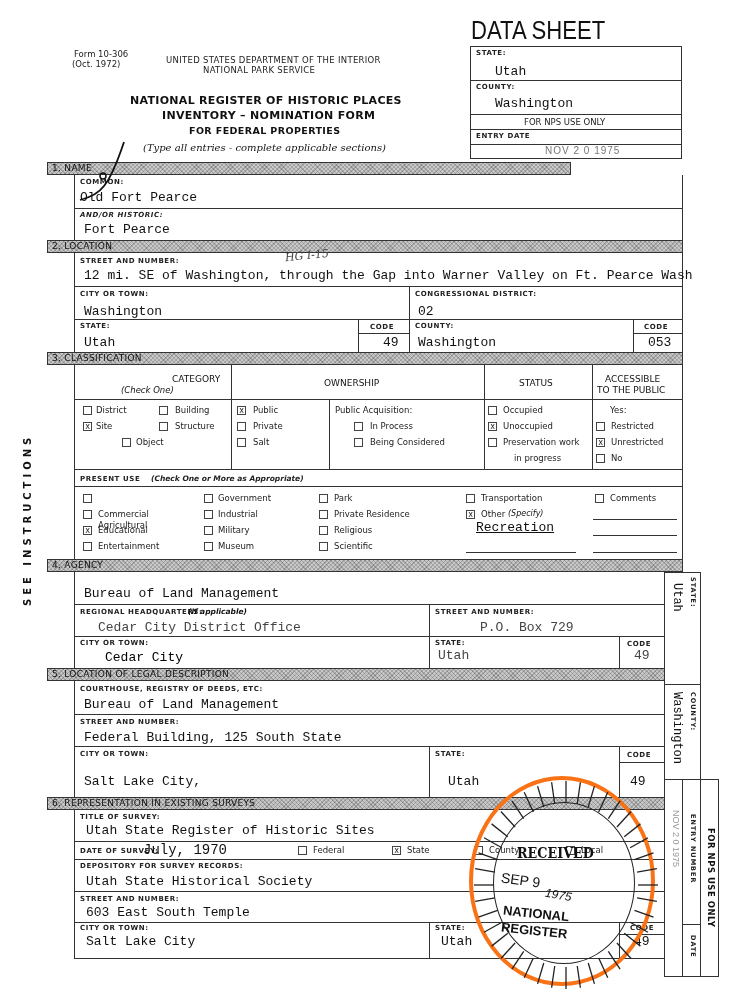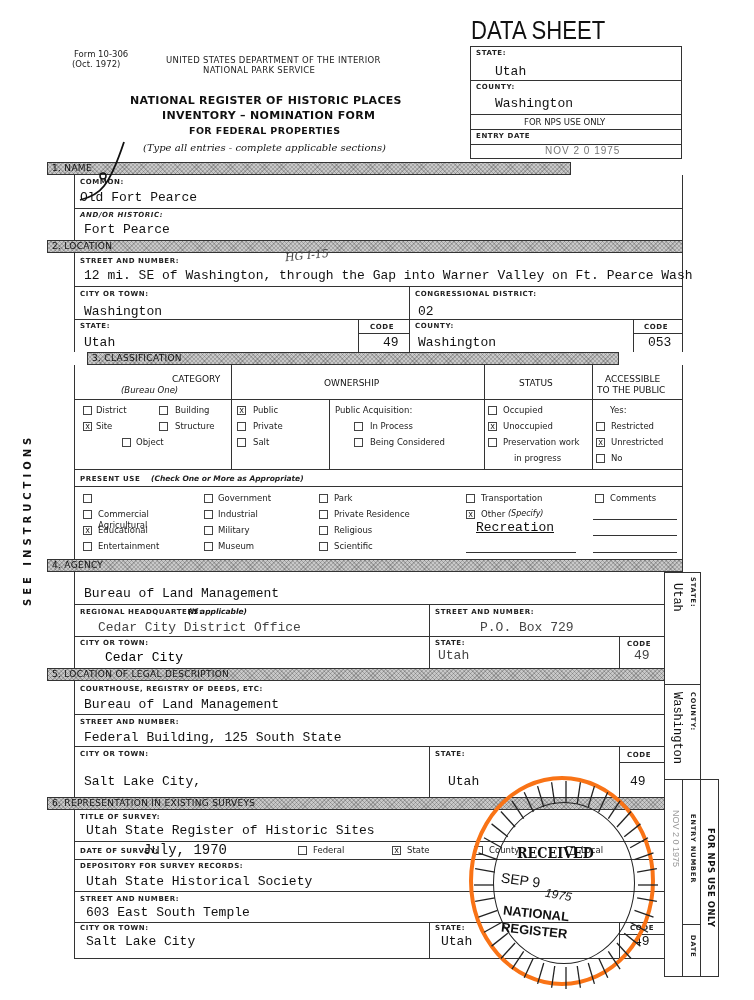--- a/index.html
+++ b/index.html
@@ -87,31 +87,31 @@
 <div class="lbl" style="left:415px;top:322px;">COUNTY:</div>
 <div class="vl" style="left:633px;top:319px;height:33px;"></div>
 <div class="lbl" style="left:644px;top:323px;">CODE</div>
 <div class="hl" style="left:358px;top:333px;width:51px;"></div>
 <div class="hl" style="left:633px;top:333px;width:50px;"></div>
 <div class="val" style="left:84px;top:335px;">Utah</div>
 <div class="val" style="left:383px;top:335px;">49</div>
 <div class="val" style="left:418px;top:335px;">Washington</div>
 <div class="val" style="left:648px;top:335px;">053</div>
 
-<div class="bar" style="left:47px;top:352px;width:532px;margin-left:40px;">
+<div class="bar" style="left:47px;top:352px;width:636px;">
     <span>3. CLASSIFICATION</span>
   </div>
 <div class="vl" style="left:74px;top:365px;height:207px;"></div>
 <div class="vl" style="left:682px;top:365px;height:207px;"></div>
 <div class="vl" style="left:231px;top:365px;height:104px;"></div>
 <div class="vl" style="left:484px;top:365px;height:104px;"></div>
 <div class="vl" style="left:592px;top:365px;height:104px;"></div>
 <div class="vl" style="left:329px;top:400px;height:69px;"></div>
 <div class="abs" style="left:124px;top:374px;font-size:9px;white-space:nowrap;padding-left:48px;">CATEGORY</div>
-<div class="abs" style="left:121px;top:385px;font-size:8.5px;font-style:italic;white-space:nowrap;">(Bureau One)</div>
+<div class="abs" style="left:121px;top:385px;font-size:8.5px;font-style:italic;white-space:nowrap;">(Check One)</div>
 <div class="abs" style="left:324px;top:378px;font-size:9px;white-space:nowrap;">OWNERSHIP</div>
 <div class="abs" style="left:519px;top:378px;font-size:9px;white-space:nowrap;">STATUS</div>
 <div class="abs" style="left:605px;top:374px;font-size:9px;white-space:nowrap;">ACCESSIBLE</div>
 <div class="abs" style="left:597px;top:385px;font-size:9px;white-space:nowrap;">TO THE PUBLIC</div>
 <div class="hl" style="left:74px;top:399px;width:609px;"></div>
 
 <div class="cb" style="left:83px;top:406px;"></div>
 <div class="cbl" style="left:96px;top:405px;">District</div>
 <div class="cb" style="left:159px;top:406px;"></div>
 <div class="cbl" style="left:175px;top:405px;">Building</div>

